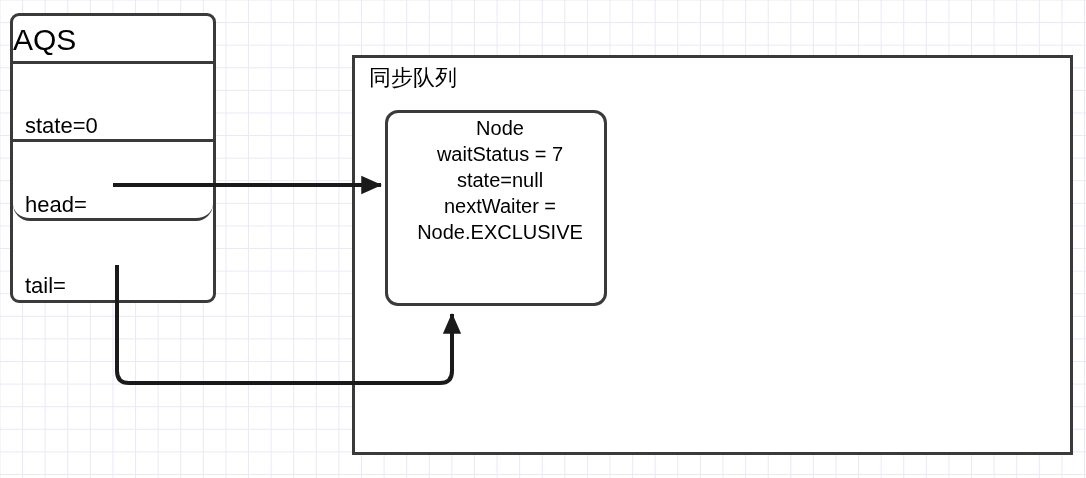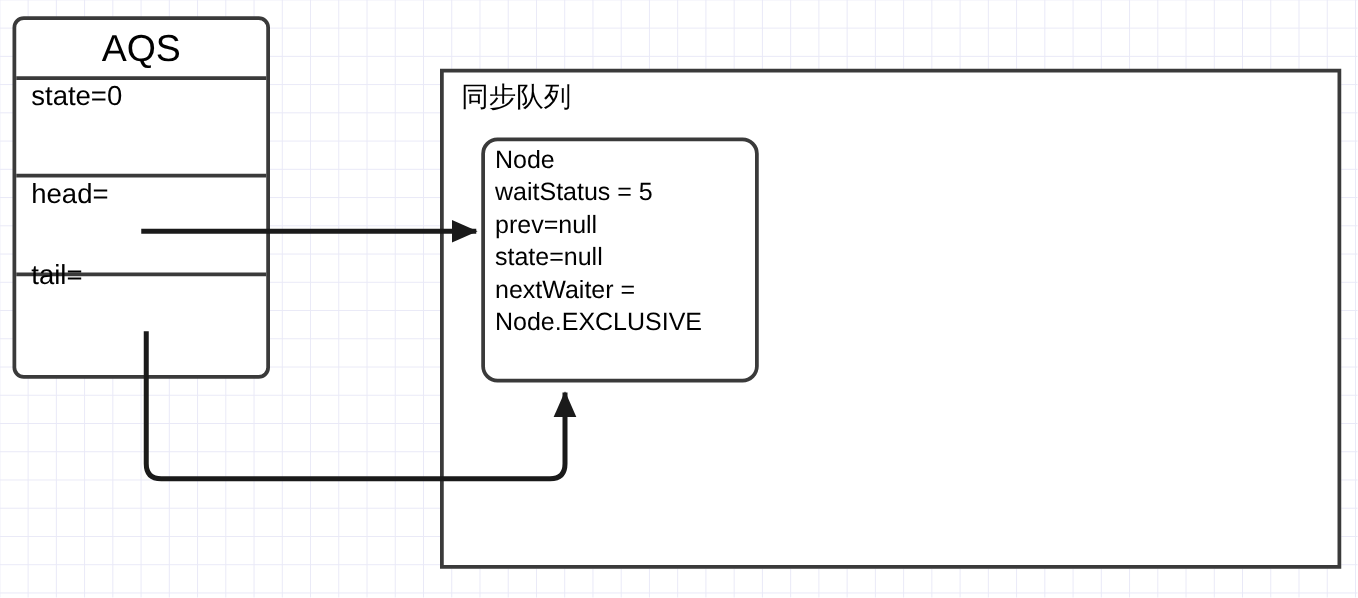--- a/index.html
+++ b/index.html
@@ -37,40 +37,40 @@
     border-radius: 9px;
     box-sizing: border-box;
   }
   .aqs-title {
     position: absolute;
     left: 0;
     top: 0;
     width: 100%;
     height: 48px;
     line-height: 48px;
-    text-align: center;
+    text-align: left;
     font-size: 30px;
     color: #000000;
     box-sizing: border-box;
     border-bottom: 3px solid #3a3a3a;
   }
   .aqs-row {
     position: absolute;
     left: 0;
     width: 100%;
     box-sizing: border-box;
     font-size: 22px;
     color: #000000;
     padding-left: 12px;
     display: flex;
-    align-items: flex-start;
+    align-items: flex-end;
   }
   .aqs-row-state { top: 48px;  height: 78px; border-bottom: 3px solid #3a3a3a; }
-  .aqs-row-head  { top: 126px; height: 79px; border-bottom: 3px solid #3a3a3a; }
-  .aqs-row-tail  { top: 191px; height: 79px; border-radius: 13px; }
+  .aqs-row-head  { top: 126px; height: 79px; border-bottom: 3px solid #3a3a3a; border-radius: 17px; }
+  .aqs-row-tail  { top: 204px; height: 79px; border-radius: 13px; }
 
   
   .queue-box {
     position: absolute;
     left: 352px;
     top: 55px;
     width: 721px;
     height: 400px;
     background: #ffffff;
     border: 3px solid #3a3a3a;
@@ -90,20 +90,21 @@
     position: absolute;
     left: 385px;
     top: 110px;
     width: 222px;
     height: 196px;
     background: #ffffff;
     border: 3px solid #3a3a3a;
     border-radius: 13px;
     box-sizing: border-box;
     padding: 2px 0 0 8px;
+    text-align: center;
   }
   .node-line {
     font-size: 20px;
     line-height: 26px;
     color: #000000;
     white-space: nowrap;
   }
 
   
   #arrows {
@@ -132,22 +133,21 @@
       <span>tail=</span>
     </div>
   </div>
 
   <div class="queue-box">
     <div class="queue-label">同步队列</div>
   </div>
 
   <div class="node-box">
     <div class="node-line">Node</div>
-    <div class="node-line">waitStatus = 5</div>
-    <div class="node-line">prev=null</div>
+    <div class="node-line">waitStatus = 7</div>
     <div class="node-line">state=null</div>
     <div class="node-line">nextWaiter =</div>
     <div class="node-line">Node.EXCLUSIVE</div>
   </div>
 
   <svg id="arrows" viewBox="0 0 1086 478" width="1086" height="478" xmlns="http://www.w3.org/2000/svg">
     <defs>
       <marker id="ah" viewBox="0 0 10 10" refX="9.5" refY="5" markerWidth="5.2" markerHeight="5.2" orient="auto-start-reverse">
         <path d="M 0 0.6 L 10 5 L 0 9.4 z" fill="#1a1a1a"></path>
       </marker>

